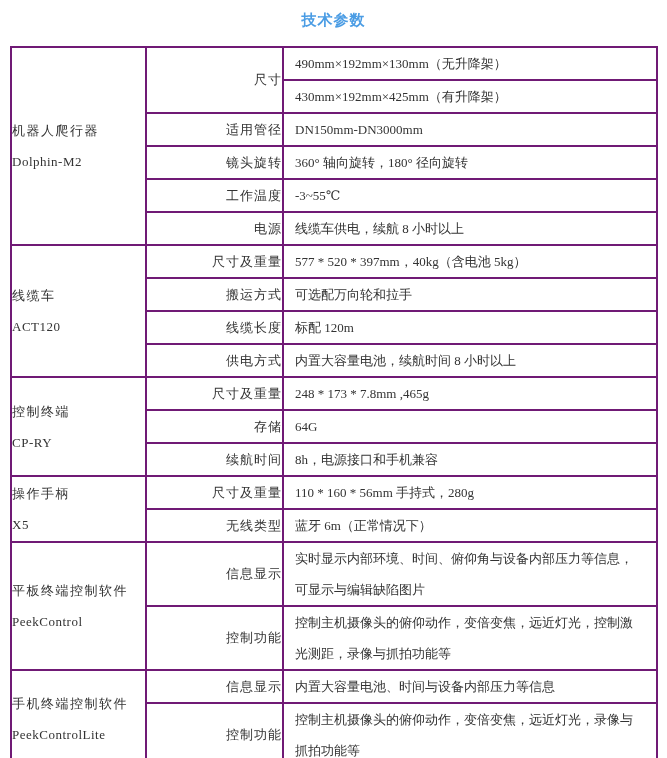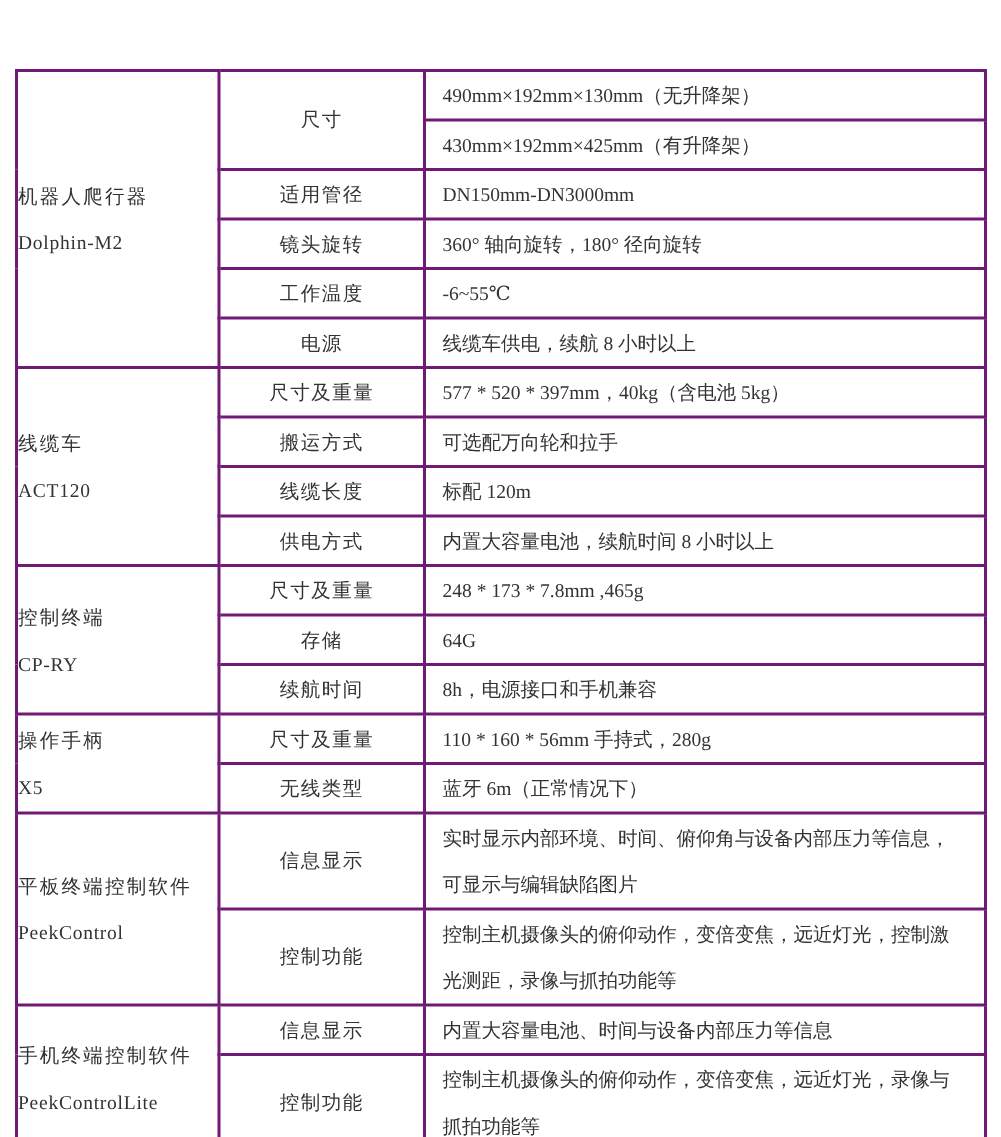--- a/index.html
+++ b/index.html
@@ -50,36 +50,37 @@
     line-height: 31px;
     letter-spacing: 1.5px;
     white-space: nowrap;
   }
   .product-model {
     line-height: 31px;
     letter-spacing: 0.5px;
     white-space: nowrap;
   }
   td.label {
-    text-align: center;
+    text-align: right;
     letter-spacing: 1px;
   }
   td.value {
     text-align: left;
     padding-left: 11px;
     padding-right: 5px;
     line-height: 31px;
     white-space: pre-line;
   }
 </style>
 </head>
 <body>
 
 <div class="page">
 
+  <div class="doc-title">技术参数</div>
 
   <table class="spec">
     <colgroup>
         <col class="c1">
         <col class="c2">
         <col class="c3">
       </colgroup>
     <tbody>
 
       <tr class="h1">
@@ -96,21 +97,21 @@
       <tr class="h1">
         <td class="label">适用管径</td>
         <td class="value">DN150mm-DN3000mm</td>
       </tr>
       <tr class="h1">
         <td class="label">镜头旋转</td>
         <td class="value">360° 轴向旋转，180° 径向旋转</td>
       </tr>
       <tr class="h1">
         <td class="label">工作温度</td>
-        <td class="value">-6~55℃</td>
+        <td class="value">-3~55℃</td>
       </tr>
       <tr class="h1">
         <td class="label">电源</td>
         <td class="value">线缆车供电，续航 8 小时以上</td>
       </tr>
 
       <tr class="h1">
         <td class="product" rowspan="4">
           <div class="product-name">线缆车</div>
           <div class="product-model">ACT120</div>

